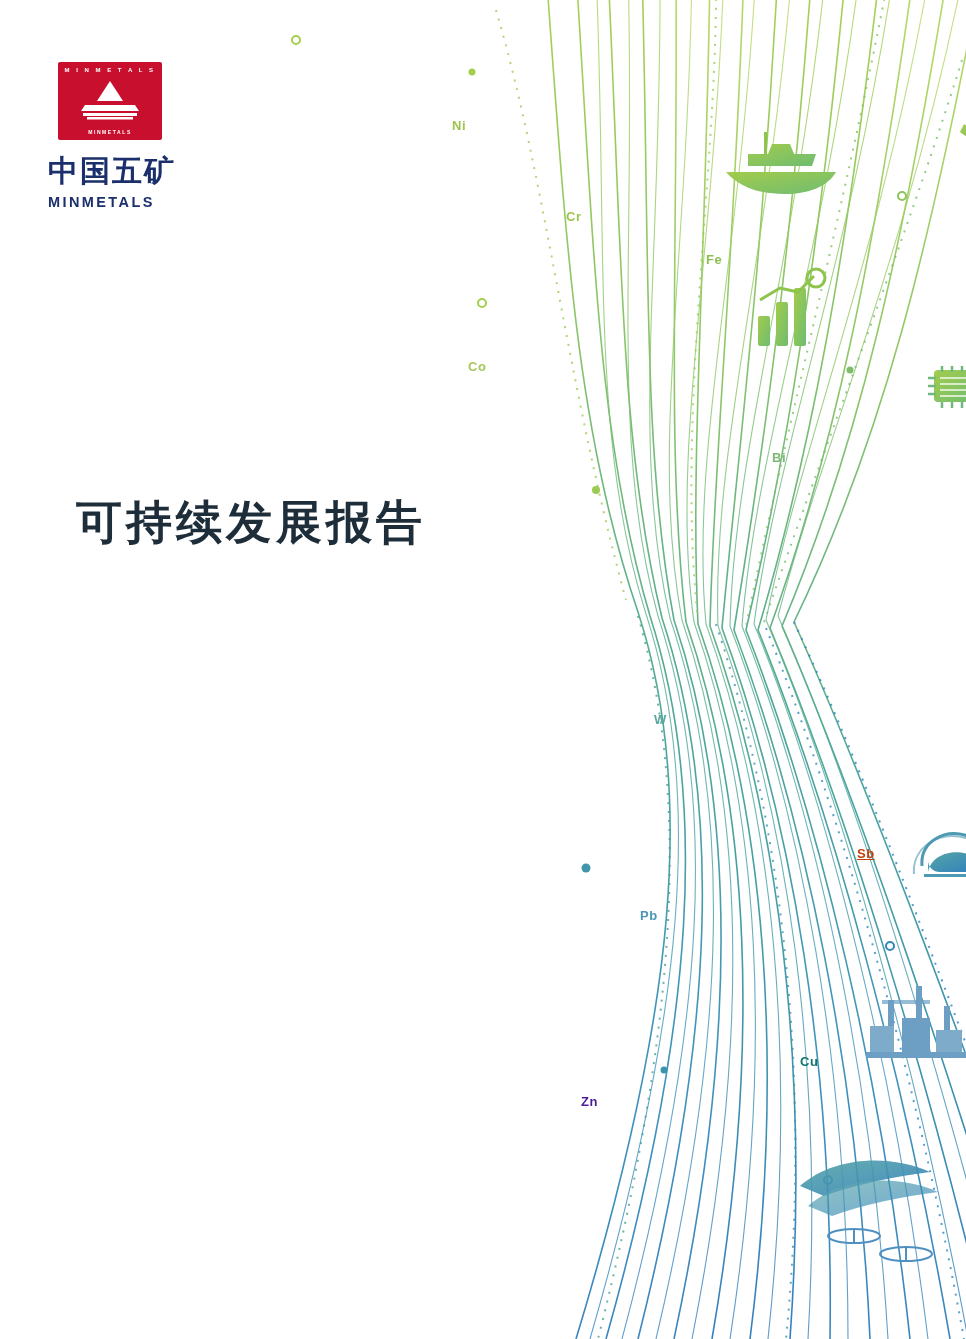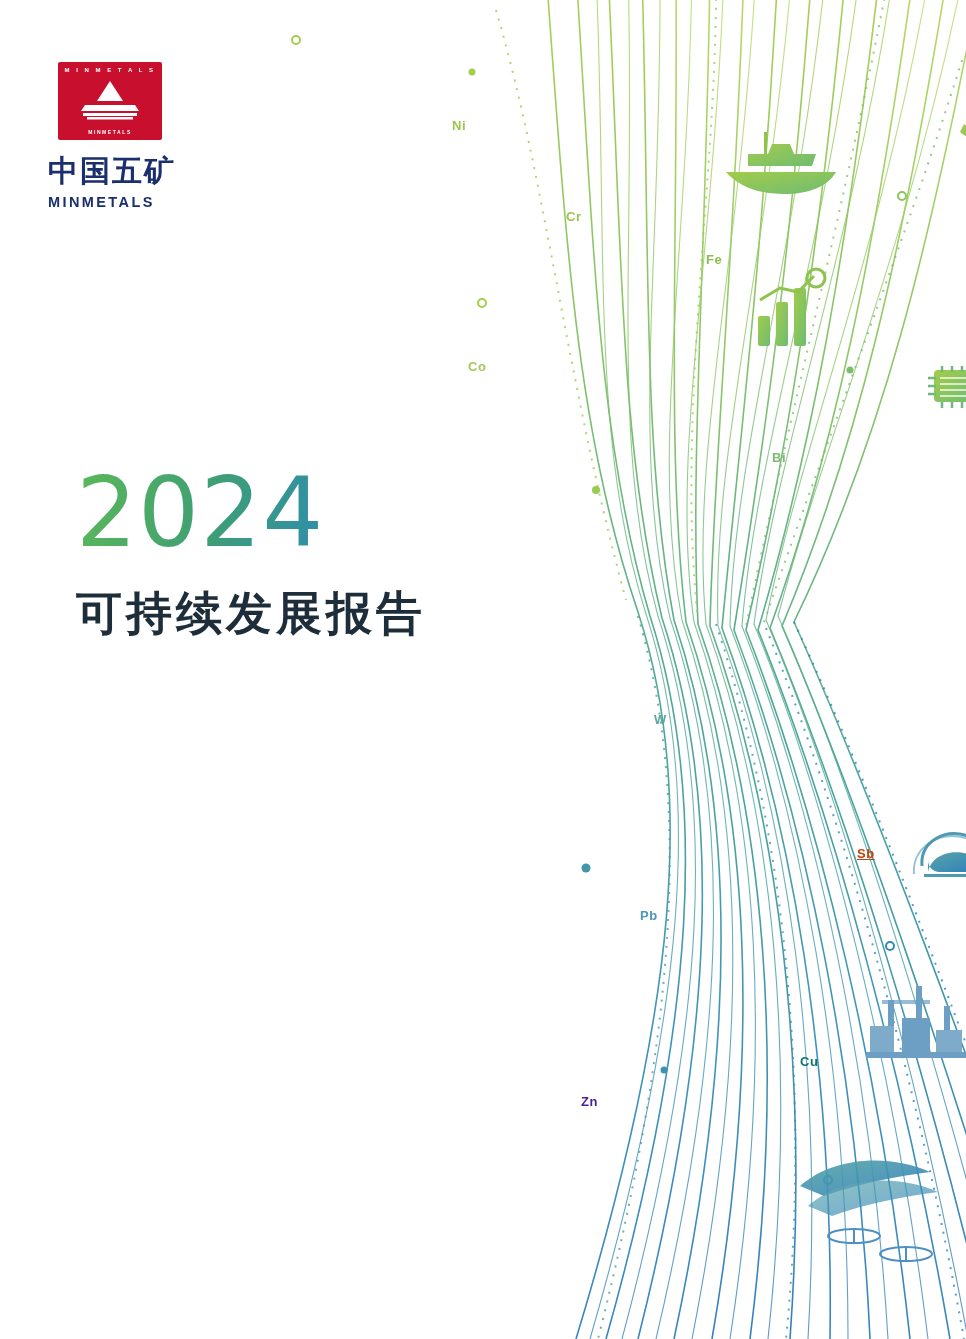--- a/index.html
+++ b/index.html
@@ -323,17 +323,16 @@
           <rect x="10" y="38" width="46" height="2.5"></rect>
         </g>
       </svg>
       <div class="ring-text-bottom">MINMETALS</div>
     </div>
     <div class="logo-cn">中国五矿</div>
     <div class="logo-en">MINMETALS</div>
   </div>
 
   <div class="title-block">
-    <div class="title-year">2024</div>
     <div class="title-main">可持续发展报告</div>
   </div>
 
 </div>
 
 </body></html>

